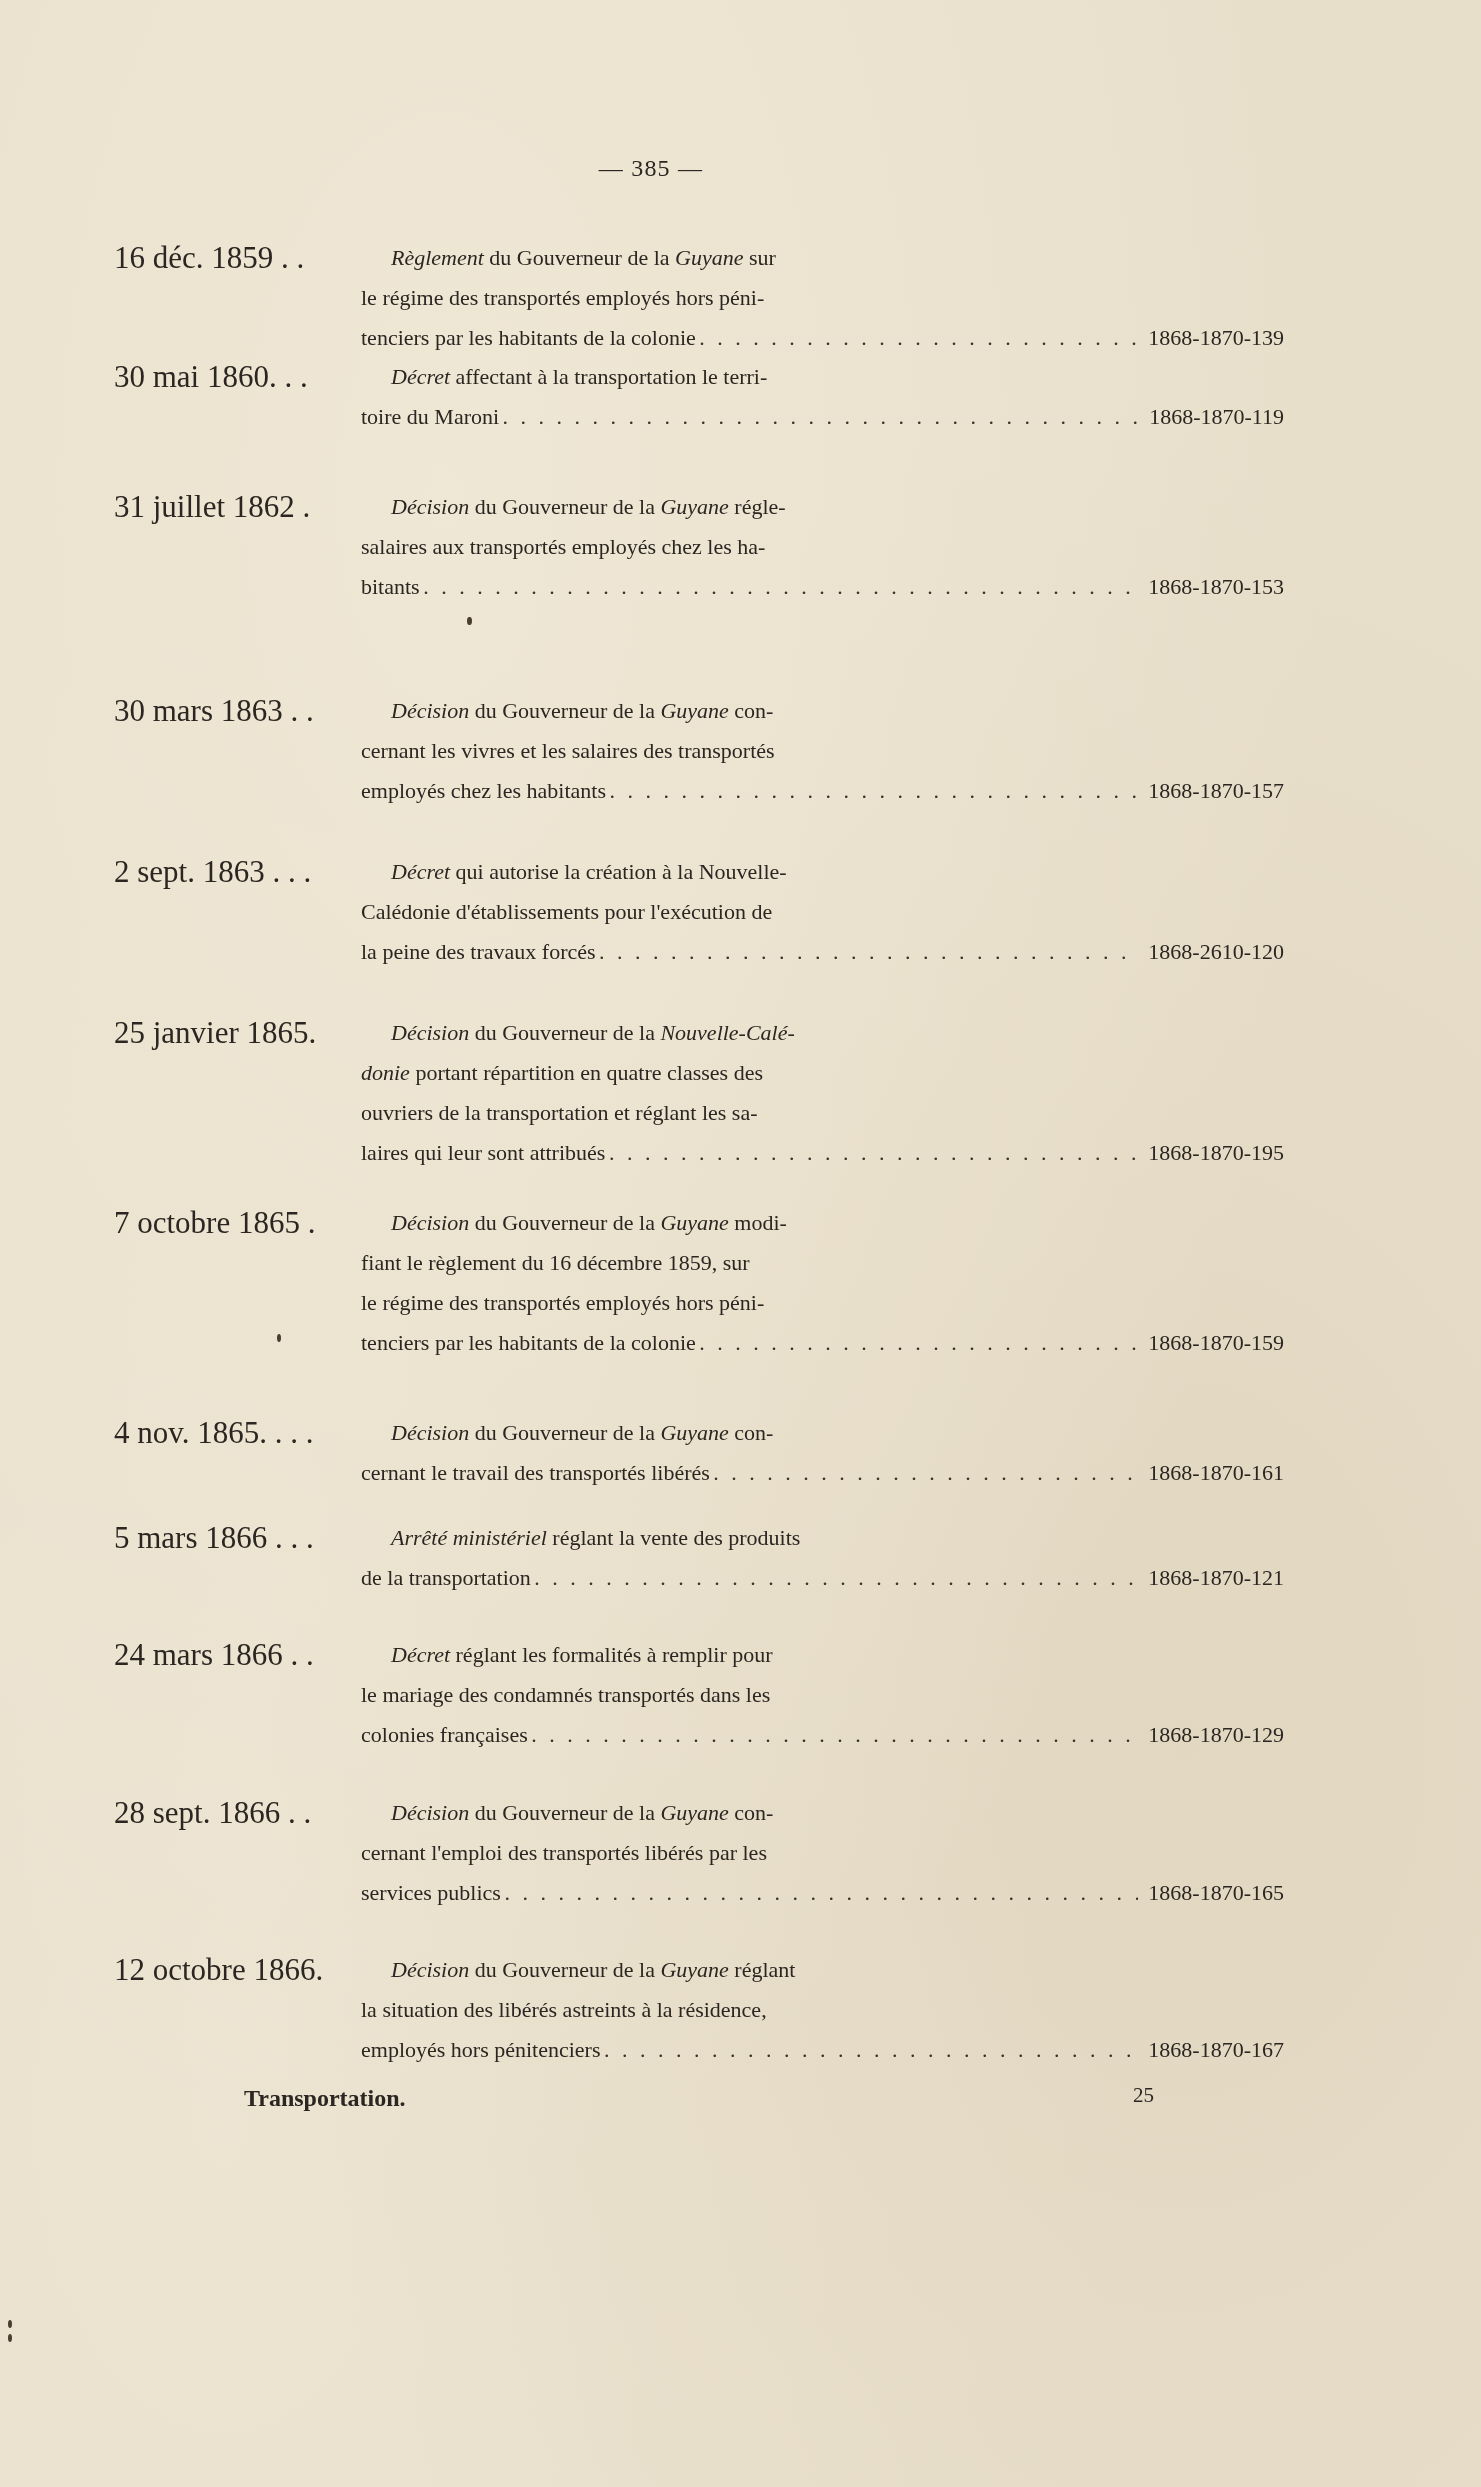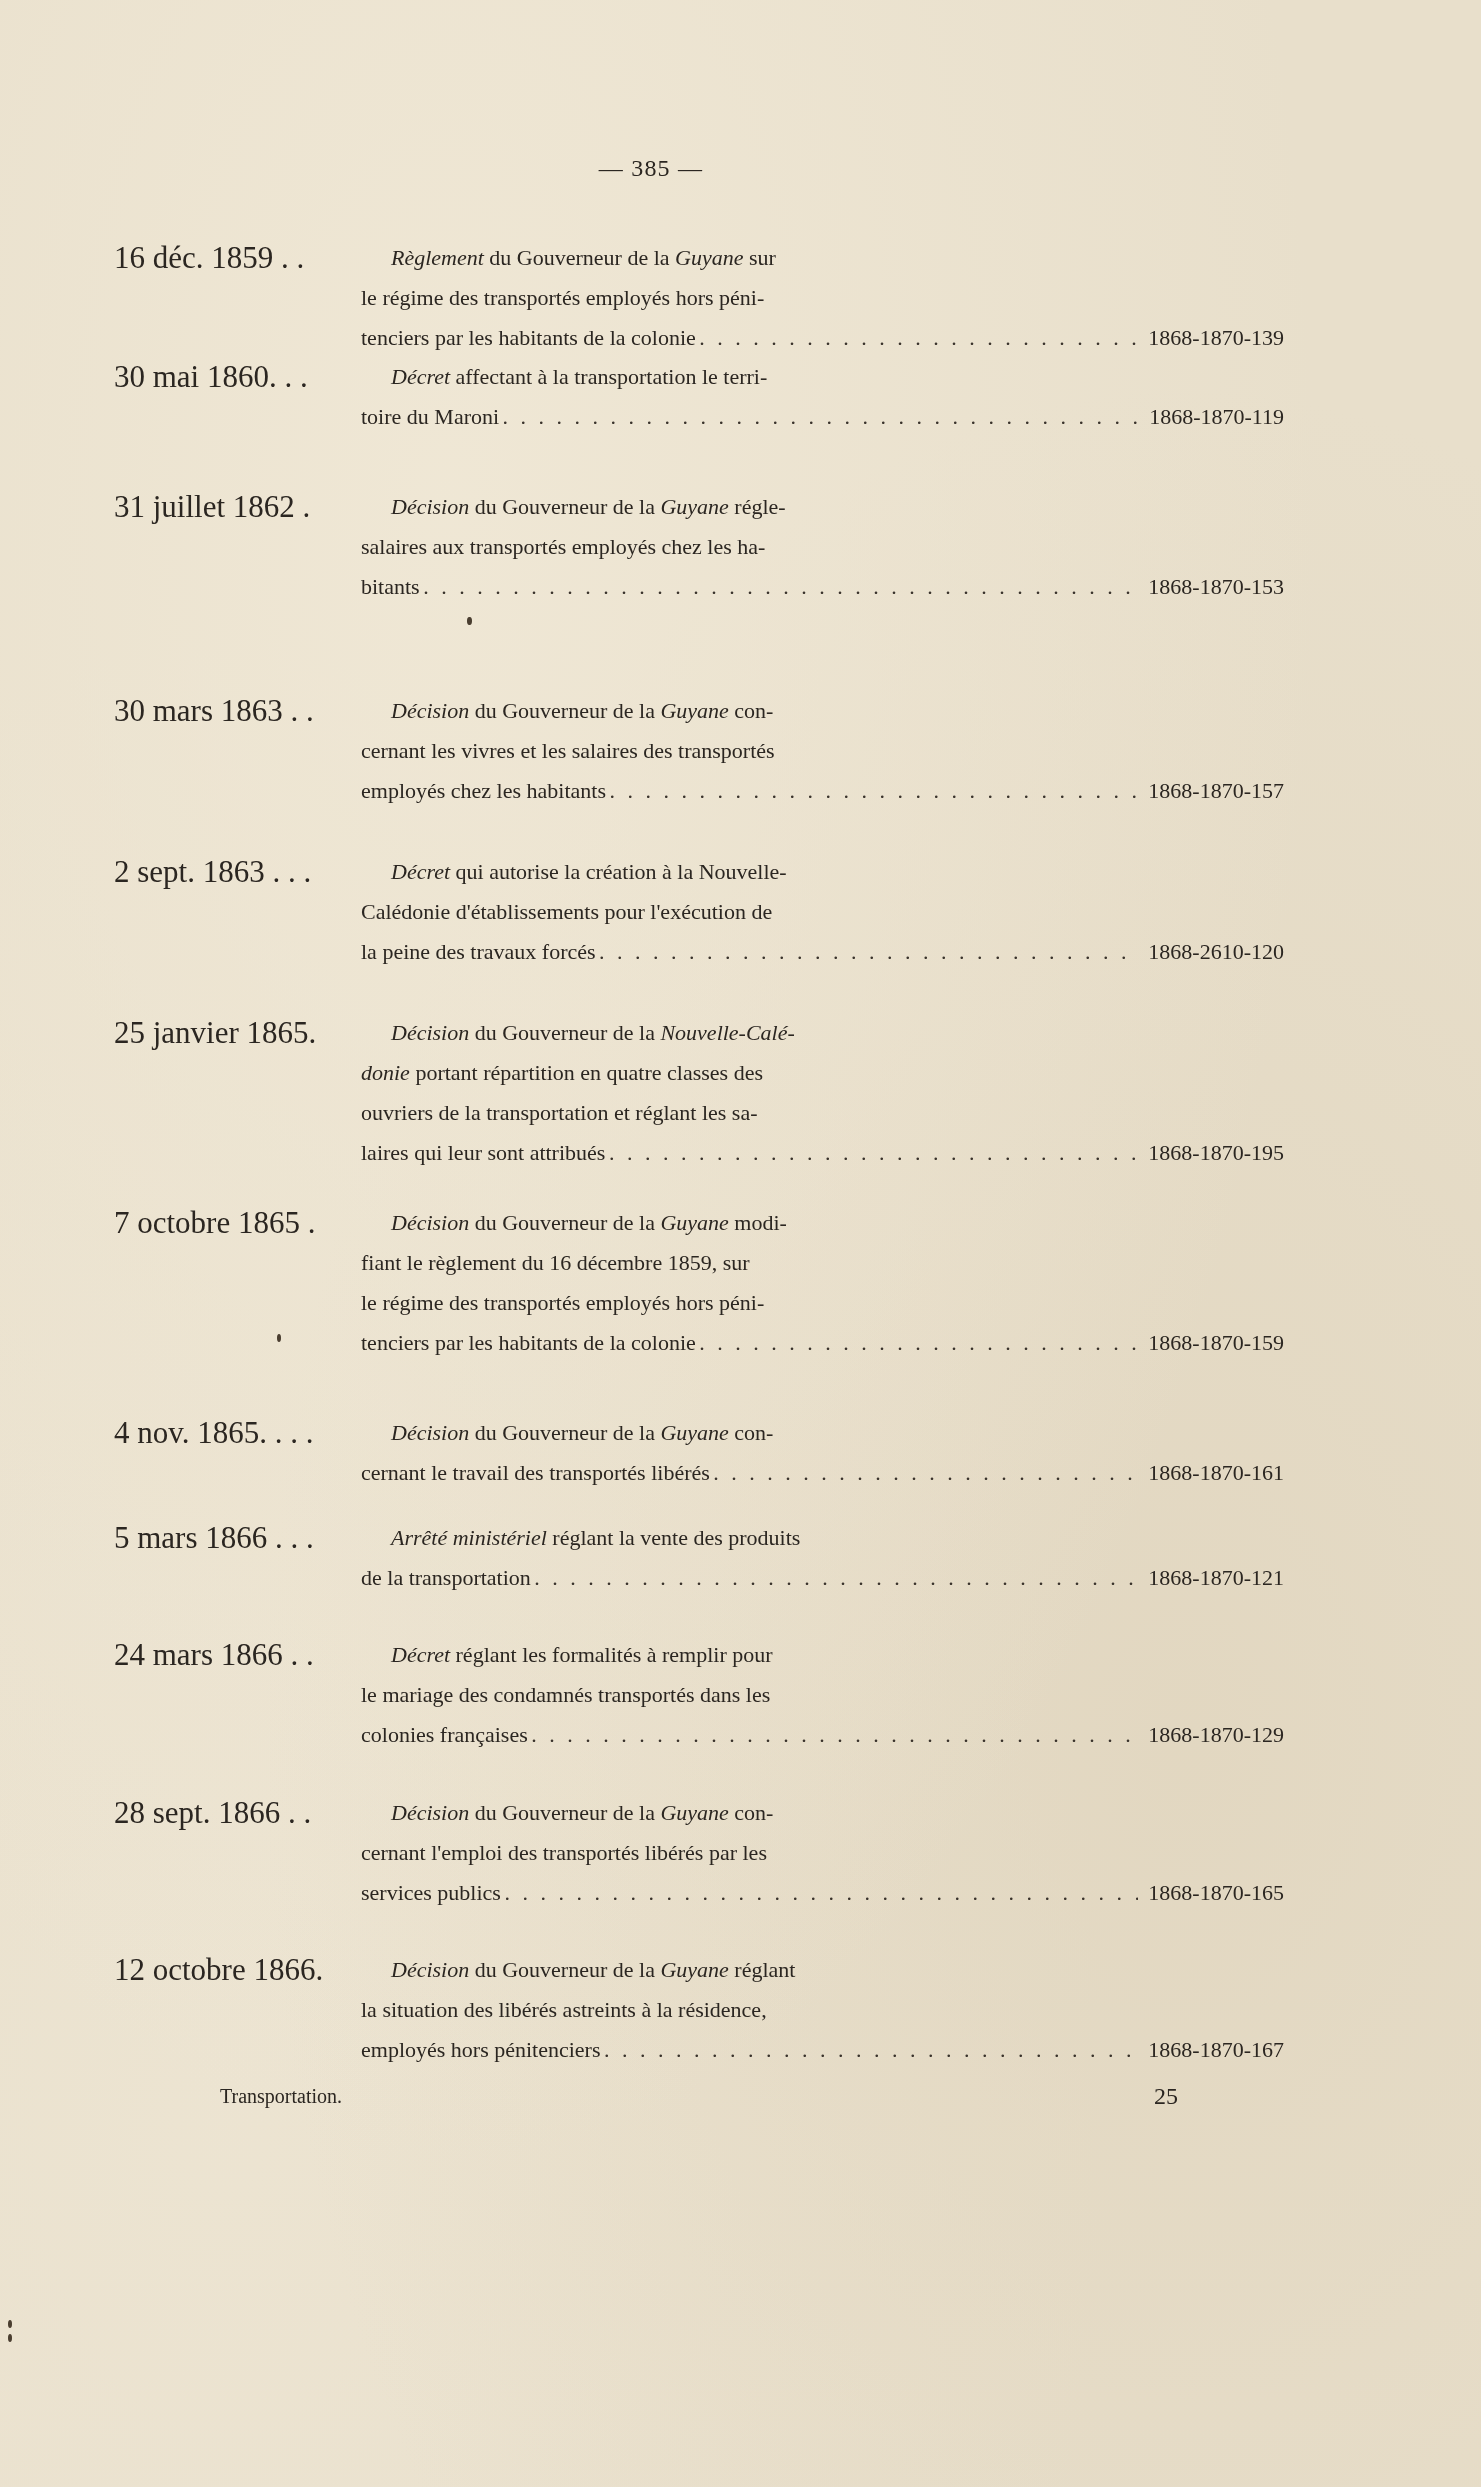--- a/index.html
+++ b/index.html
@@ -33,27 +33,26 @@
   .line.last { display: flex; width: 923px; align-items: center; }
   .line.last .txt { flex: 0 0 auto; }
   .line.last .leader {
     flex: 1 1 auto; overflow: hidden; white-space: nowrap;
     letter-spacing: 3.5px; padding: 0 3.5px; color: #3a332c;
   }
   .line.last .ref { flex: 0 0 auto; padding-left: 10.6px; }
   .lead-word { font-style: italic; }
   .it { font-style: italic; }
   .footer-left {
-    position: absolute; left: 220px; top: 2085px;
-    font-size: 20px; font-weight: normal;
+    position: absolute; left: 244px; top: 2085px;
+    font-size: 24px; font-weight: bold;
   }
   .footer-right {
     position: absolute; left: 1133px; top: 2083px;
-    font-size: 24px;
-    margin-left: 21px;
+    font-size: 21px;
   }
   .speck { position: absolute; background: #4a3e30; border-radius: 50%; }
 </style>
 </head>
 <body>
 
 <div>
   <div class="page-number">— 385 —</div>
 
   <div id="entries">

